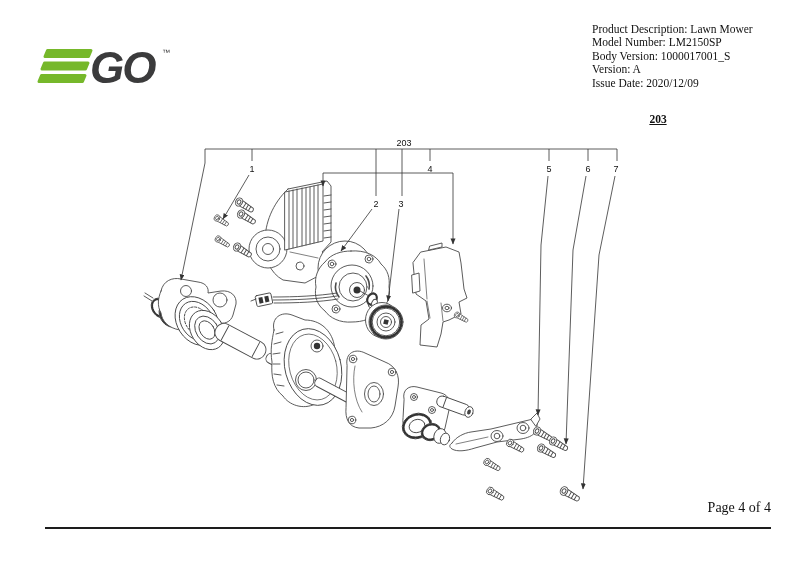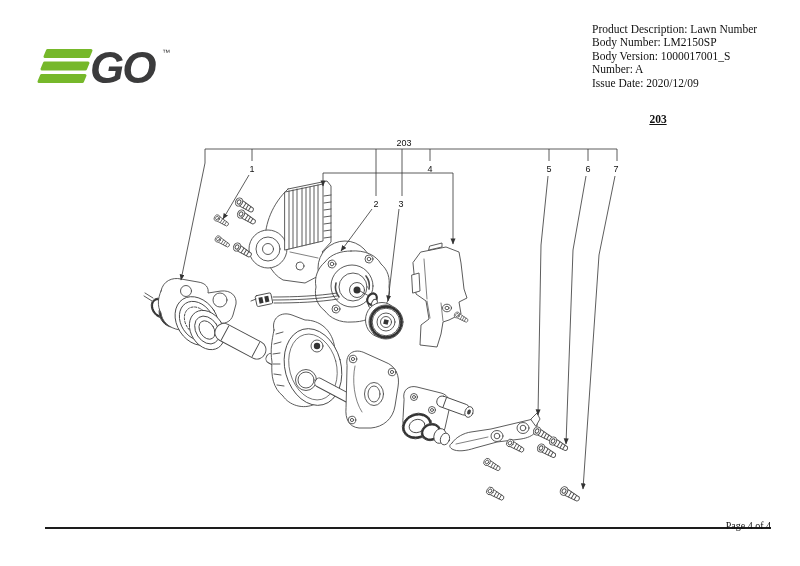--- a/index.html
+++ b/index.html
@@ -13,21 +13,21 @@
     font-size:11.5px;line-height:13.4px;color:#111;
   }
   .header-info span{display:block;white-space:nowrap;}
   .section-label{
     position:absolute;left:628px;top:113px;width:60px;text-align:center;
     font-size:11.5px;font-weight:600;text-decoration:underline;color:#111;
   }
   .diagram-svg{position:absolute;left:0;top:0;width:800px;height:566px;}
   .footer-rule{position:absolute;left:45px;top:527px;width:726px;height:1.6px;background:#1d1d1d;}
   .footer-page{
-    position:absolute;right:29px;top:520px;font-size:10px;color:#111;white-space:nowrap;
+    position:absolute;right:29px;top:500px;font-size:14px;color:#111;white-space:nowrap;
   }
   svg text.callout{
     font-family:"Liberation Sans", sans-serif;font-size:9px;fill:#111;
   }
 </style>
 </head>
 <body>
 
 <div class="logo">
   <svg width="150" height="46" viewBox="0 0 150 46">
@@ -35,24 +35,24 @@
       <path d="M17.5,8.5 L61,8.5 L58.5,14.5 L15,14.5 Z"></path>
       <path d="M14.5,21 L58,21 L55.5,27 L12,27 Z"></path>
       <path d="M11.5,33.5 L55,33.5 L52.5,39.5 L9,39.5 Z"></path>
     </g>
     <text x="60" y="41" font-family="Liberation Sans, sans-serif" font-weight="bold" font-style="italic" font-size="44" letter-spacing="-2" fill="#3B3B3C">GO</text>
     <text x="132" y="13" font-family="Liberation Sans, sans-serif" font-size="8" fill="#3B3B3C">™</text>
   </svg>
 </div>
 
 <div class="header-info">
-  <span>Product Description: Lawn Number</span>
-  <span>Body Number: LM2150SP</span>
+  <span>Product Description: Lawn Mower</span>
+  <span>Model Number: LM2150SP</span>
   <span>Body Version: 1000017001_S</span>
-  <span>Number: A</span>
+  <span>Version: A</span>
   <span>Issue Date: 2020/12/09</span>
 </div>
 
 <div class="section-label">203</div>
 
 <svg class="diagram-svg" viewBox="0 0 800 566">
   <defs>
     <marker id="arr" markerWidth="8" markerHeight="7" refX="5.6" refY="2.5" orient="auto" markerUnits="userSpaceOnUse">
       <path d="M0,0 L6,2.5 L0,5 Z" fill="#333"></path>
     </marker>

